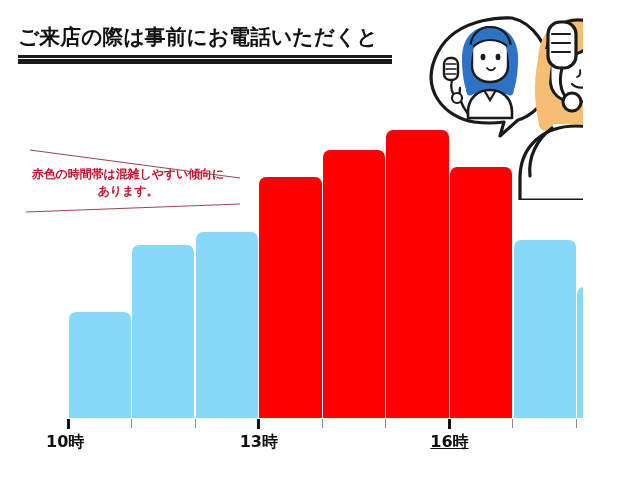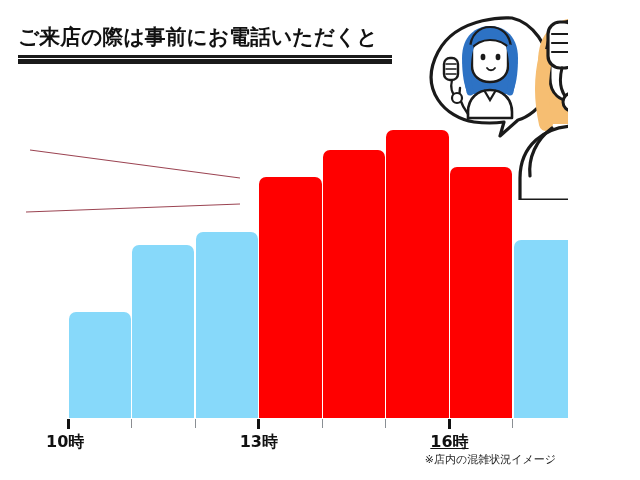--- a/index.html
+++ b/index.html
@@ -9,20 +9,21 @@
   }
   body {
     font-family: "DejaVu Sans", "Liberation Sans", sans-serif;
   }
   #poster {
     position: relative;
     width: 568px;
     height: 480px;
     background: #ffffff;
     overflow: hidden;
+    padding-left: 15px;
   }
 
   
   .headline-block {
     position: absolute;
     left: 18px;
     top: 22px;
     width: 374px;
   }
   .headline-line-1 {
@@ -146,20 +147,24 @@
     <div class="headline-line-1">ご来店の際は事前にお電話いただくと</div>
     <div class="rule-thin"></div>
     <div class="rule-thick"></div>
   </div>
 
   <div class="note">
     <svg width="232" height="76" viewBox="0 0 232 76">
       <line x1="18" y1="2" x2="228" y2="30" stroke="#9b4452" stroke-width="1.1"></line>
       <line x1="14" y1="64" x2="228" y2="56" stroke="#9b4452" stroke-width="1.1"></line>
     </svg>
+    <div class="note-text">
+      <div>赤色の時間帯は混雑しやすい傾向に</div>
+      <div>あります。</div>
+    </div>
   </div>
 
   <div class="chart">
     <div id="bars-layer">
         <div class="bar" style="left: 36.7px; width: 62.1556px; height: 106px; background: rgb(135, 217, 250);"></div>
         <div class="bar" style="left: 100.256px; width: 62.1556px; height: 173px; background: rgb(135, 217, 250);"></div>
         <div class="bar" style="left: 163.811px; width: 62.1556px; height: 186px; background: rgb(135, 217, 250);"></div>
         <div class="bar" style="left: 227.367px; width: 62.1556px; height: 241px; background: rgb(255, 0, 0);"></div>
         <div class="bar" style="left: 290.922px; width: 62.1556px; height: 268px; background: rgb(255, 0, 0);"></div>
         <div class="bar" style="left: 354.478px; width: 62.1556px; height: 288px; background: rgb(255, 0, 0);"></div>
@@ -180,21 +185,20 @@
         <div class="tick major" style="left: 606.5px;"></div>
       </div>
     <div id="labels-layer">
         <div class="axis-label" style="left: 14px;">10時</div>
         <div class="axis-label" style="left: 207.667px;">13時</div>
         <div class="axis-label" style="left: 398.333px; text-decoration: underline;">16時</div>
         <div class="axis-label" style="left: 592px; text-align: center;">19時</div>
       </div>
   </div>
 
-  <div class="footnote">※店内の混雑状況イメージ</div>
 
   <div class="illustration">
     <svg width="240" height="200" viewBox="0 0 240 200">
 
       <g>
         <path d="M112 18 C112 18 58 14 38 52 C18 90 46 118 74 122 C90 124 104 122 104 122 L100 136 L118 120 C118 120 148 112 150 78 C152 44 130 22 112 18 Z" fill="#ffffff" stroke="#1a1a1a" stroke-width="3.2" stroke-linejoin="round"></path>
       </g>
 
       <g>
 

